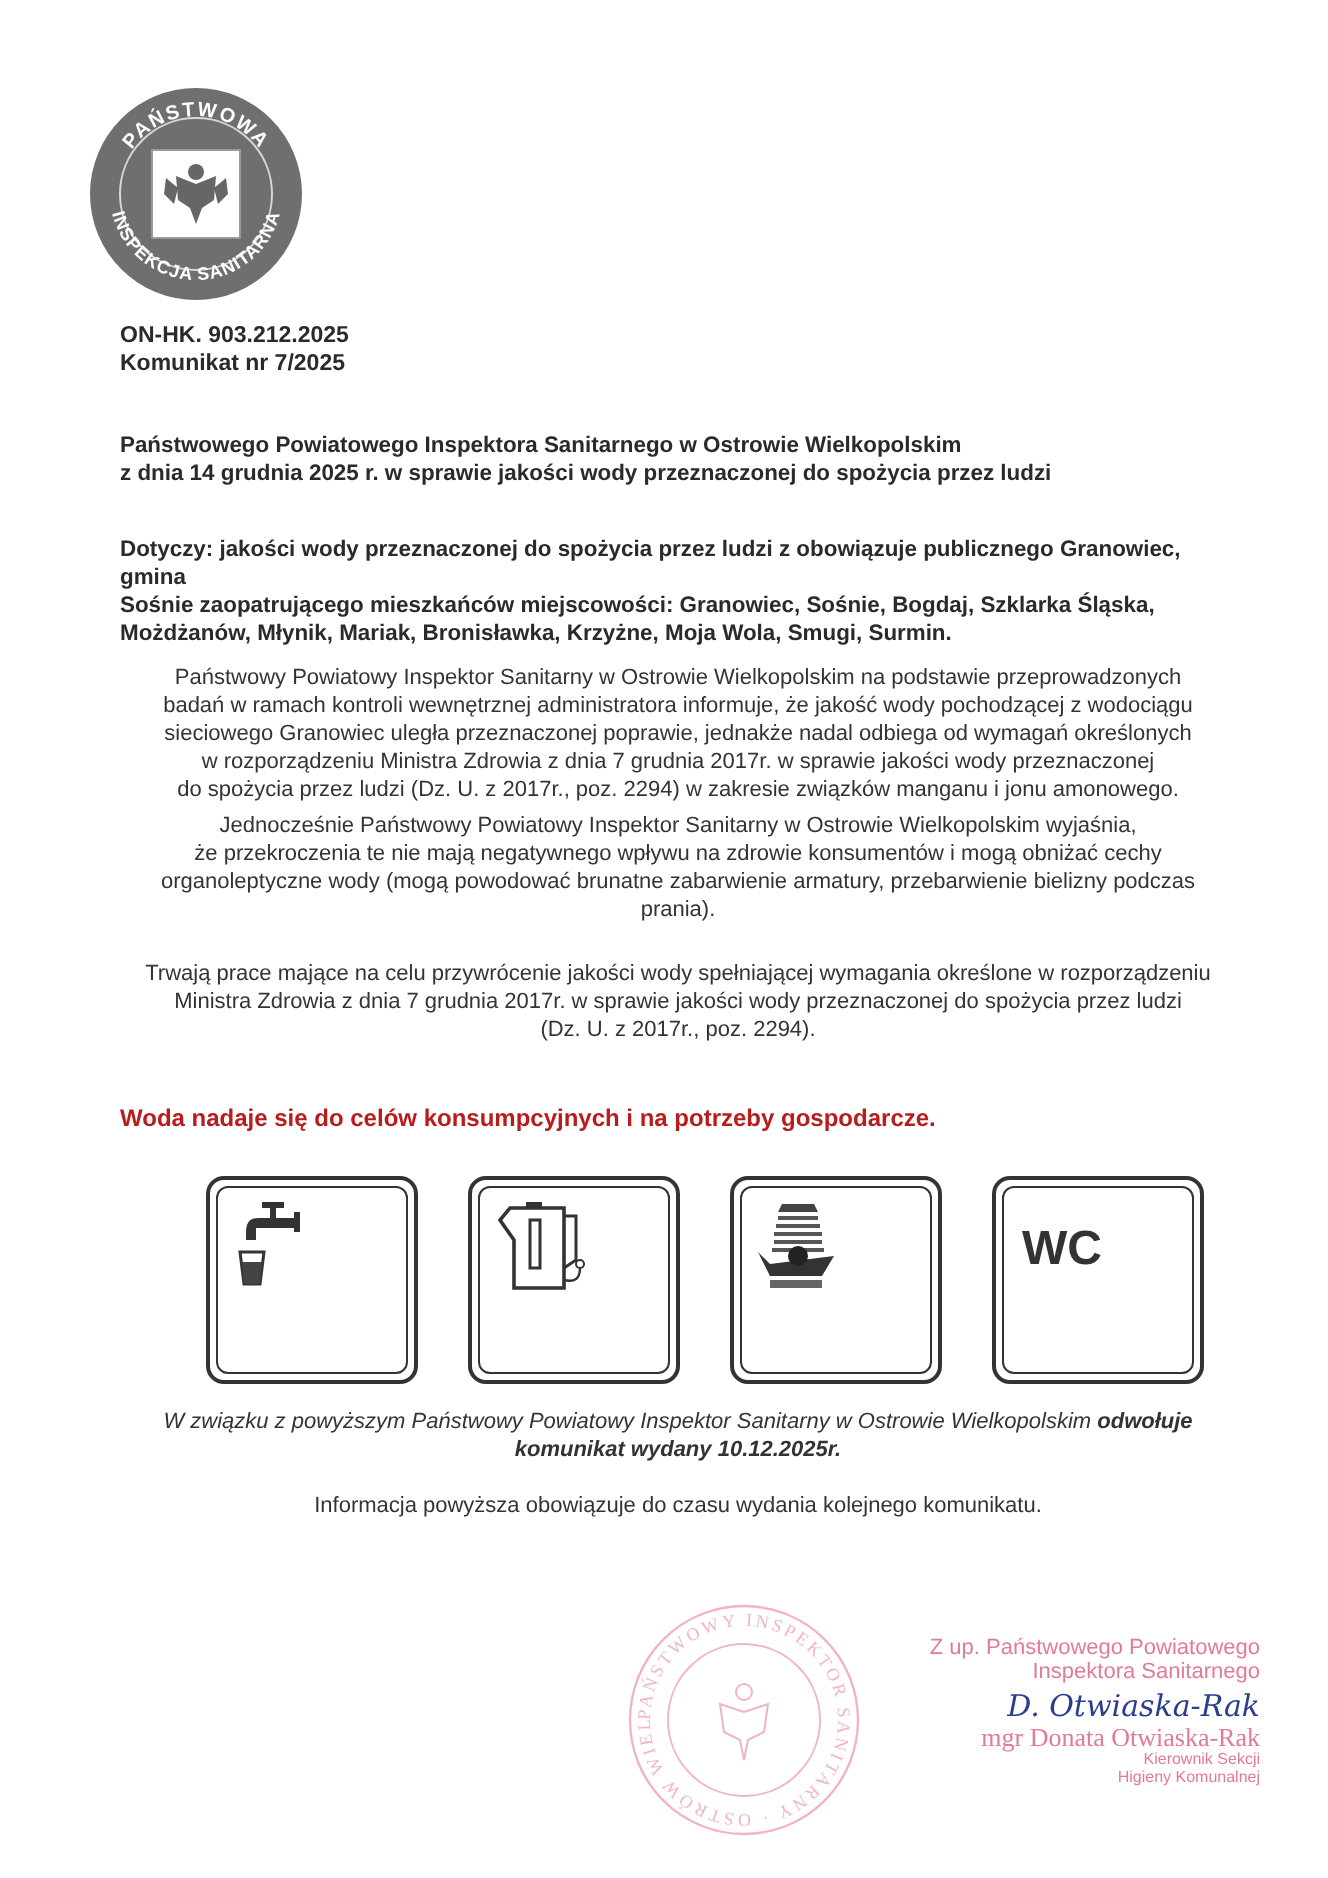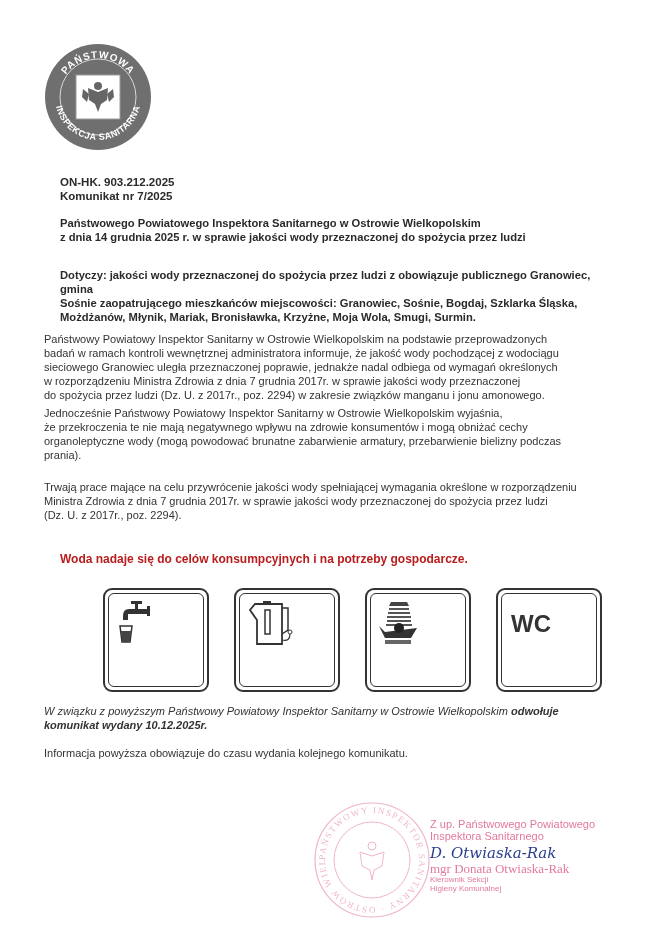--- a/index.html
+++ b/index.html
@@ -1,34 +1,34 @@
 <!DOCTYPE html>
 <html><head>
 <meta charset="utf-8">
 <style>
   html, body { margin: 0; padding: 0; background: #ffffff; }
   body { width: 664px; height: 939px; position: relative; overflow: hidden; font-family: "Liberation Sans", sans-serif; color: #222; }
   .abs { position: absolute; }
   .logo { left: 43px; top: 42px; width: 110px; height: 110px; }
-  .ref { left: 60px; top: 161px; font-size: 11.5px; line-height: 14px; font-weight: bold; color: #2a2a2a; margin-top: 14px; }
+  .ref { left: 60px; top: 161px; font-size: 11.5px; line-height: 14px; font-weight: bold; color: #2a2a2a; }
   .issuer { left: 60px; top: 216px; font-size: 11.2px; line-height: 14px; font-weight: bold; color: #2a2a2a; }
   .subject { left: 60px; top: 268px; width: 560px; font-size: 11.2px; line-height: 14px; font-weight: bold; color: #2a2a2a; }
-  .para { left: 44px; width: 570px; font-size: 11px; line-height: 14px; color: #333; }
+  .para { left: 54px; width: 570px; font-size: 11px; line-height: 14px; color: #333; text-align: center; }
   .p1 { top: 332px; }
   .p2 { top: 406px; }
   .p3 { top: 480px; }
   .headline { left: 60px; top: 552px; font-size: 12px; font-weight: bold; color: #b91c1c; }
   .icons { left: 103px; top: 588px; display: flex; gap: 25px; }
   .icon-box { width: 66px; height: 64px; border: 2px solid #333; border-radius: 9px; position: relative; padding: 18px; }
   .icon-box::after { content: ""; position: absolute; left: 3px; top: 3px; right: 3px; bottom: 3px; border: 1.5px solid #333; border-radius: 6px; }
   .icon-box svg { position: absolute; left: 4px; top: 4px; width: 58px; height: 56px; }
   .p4 { top: 704px; font-style: italic; }
   .p5 { top: 746px; }
   .stamp { left: 312px; top: 800px; width: 120px; height: 120px; opacity: 0.55; }
-  .sig { left: 430px; top: 818px; width: 200px; text-align: left; color: #e27a9a; }
+  .sig { left: 430px; top: 818px; width: 200px; text-align: right; color: #e27a9a; }
   .sig .l1 { font-size: 11px; line-height: 12px; }
   .sig .hand { font-family: "DejaVu Serif", serif; font-style: italic; color: #2a3d8f; font-size: 15px; line-height: 18px; margin-top: 2px; }
   .sig .name { font-family: "Liberation Serif", serif; font-size: 13px; line-height: 13px; }
   .sig .small { font-size: 8px; line-height: 9px; }
   b { font-weight: bold; }
 </style>
 </head>
 <body>
 
 <div class="abs logo">

